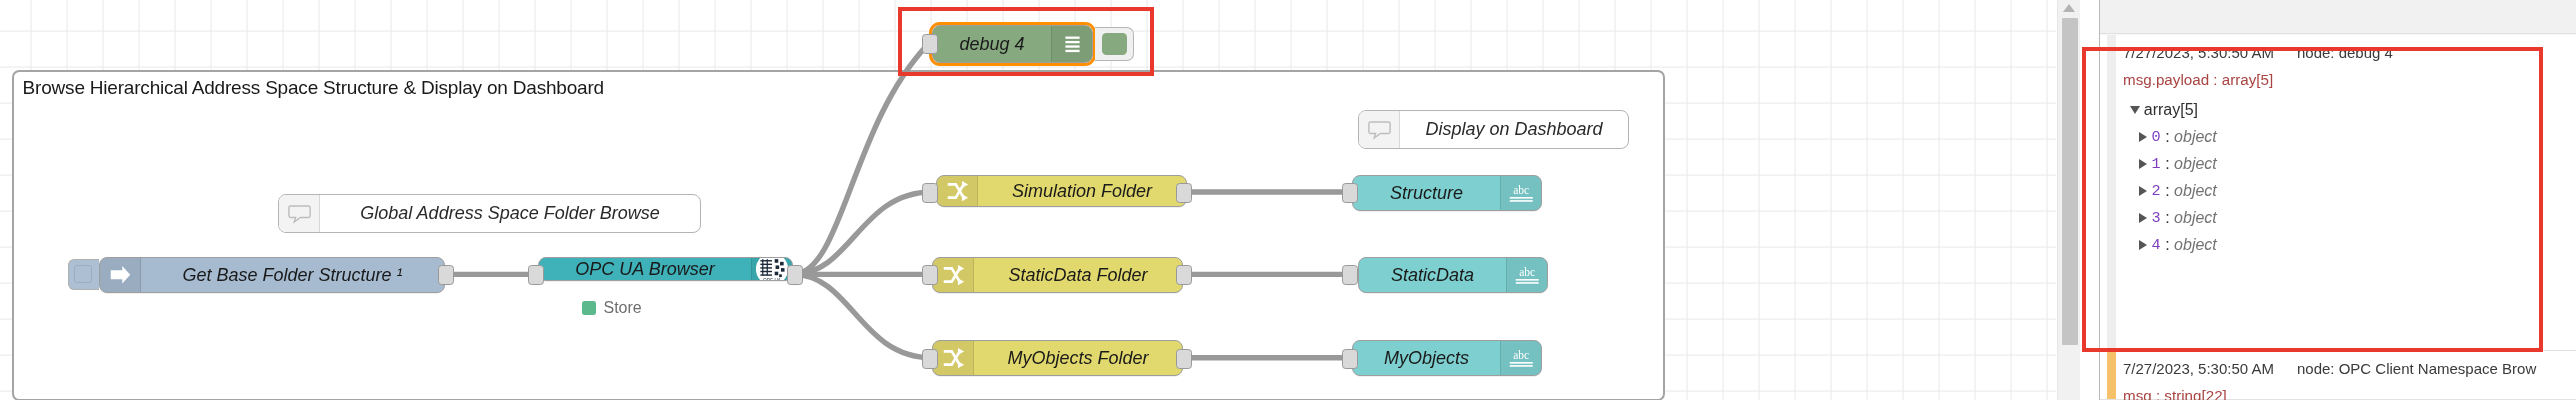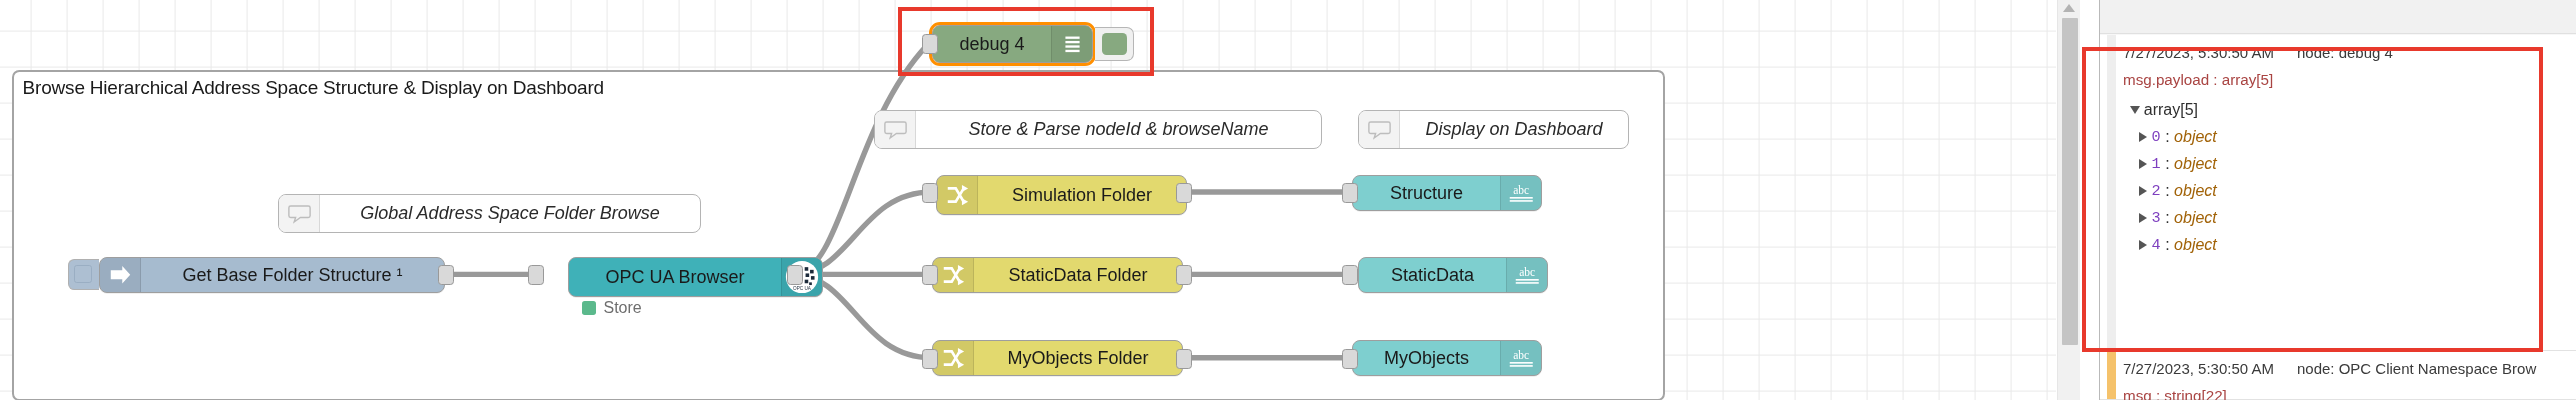--- a/index.html
+++ b/index.html
@@ -49,20 +49,21 @@
     border-radius: 8px;
     border: 1.3px solid #9e9e9e;
     display: flex;
     align-items: stretch;
     overflow: hidden;
     box-shadow: 0 0.9px 0 rgba(0,0,0,0.06);
   }
   .node .nlabel {
     flex: 1;
     display: flex; align-items: center; justify-content: center;
+    font-style: italic;
     font-size: 18px;
     color: #1a1a1a;
     white-space: nowrap;
     padding: 4px 9px;
   }
   .node .nicon {
     width: 41px;
     display: flex; align-items: center; justify-content: center;
     background: rgba(0,0,0,0.07);
   }
@@ -175,21 +176,21 @@
     display: flex; align-items: center; gap: 3.6px;
   }
   .dbg-row {
     margin-top: 9px; margin-left: 16px;
     font-size: 16px; color: #2f2f2f;
     display: flex; align-items: center; gap: 4.5px;
     white-space: nowrap;
   }
   .dbg-row .k { color: #7e3fbf; font-family: "Liberation Mono", monospace; font-size: 15.2px; }
   .dbg-row .c { color: #2f2f2f; }
-  .dbg-row .v { font-style: italic; color: #a16207; }
+  .dbg-row .v { font-style: italic; color: #737373; }
   .tri-r {
     width: 0; height: 0;
     border-top: 5.4px solid transparent; border-bottom: 5.4px solid transparent;
     border-left: 8px solid #555;
   }
   .tri-d {
     width: 0; height: 0;
     border-left: 5.4px solid transparent; border-right: 5.4px solid transparent;
     border-top: 8px solid #555;
   }
@@ -228,28 +229,20 @@
 
     <div class="comment" style="left:278px; top:194px; width:423px;">
       <div class="cicon">
         <svg width="23" height="20" viewBox="0 0 26 22" aria-hidden="true">
           <path d="M3 2 h20 a2 2 0 0 1 2 2 v9 a2 2 0 0 1 -2 2 h-9 l-7 5 l1.6 -5 H3 a2 2 0 0 1 -2 -2 V4 a2 2 0 0 1 2 -2 z" fill="none" stroke="#bdbdbd" stroke-width="1.6"></path>
         </svg>
       </div>
       <div class="clabel">Global Address Space Folder Browse</div>
     </div>
 
-    <div class="comment" style="left:874px; top:110px; width:448px;">
-      <div class="cicon">
-        <svg width="23" height="20" viewBox="0 0 26 22" aria-hidden="true">
-          <path d="M3 2 h20 a2 2 0 0 1 2 2 v9 a2 2 0 0 1 -2 2 h-9 l-7 5 l1.6 -5 H3 a2 2 0 0 1 -2 -2 V4 a2 2 0 0 1 2 -2 z" fill="none" stroke="#bdbdbd" stroke-width="1.6"></path>
-        </svg>
-      </div>
-      <div class="clabel">Store &amp; Parse nodeId &amp; browseName</div>
-    </div>
 
     <div class="comment" style="left:1358px; top:110px; width:271px;">
       <div class="cicon">
         <svg width="23" height="20" viewBox="0 0 26 22" aria-hidden="true">
           <path d="M3 2 h20 a2 2 0 0 1 2 2 v9 a2 2 0 0 1 -2 2 h-9 l-7 5 l1.6 -5 H3 a2 2 0 0 1 -2 -2 V4 a2 2 0 0 1 2 -2 z" fill="none" stroke="#bdbdbd" stroke-width="1.6"></path>
         </svg>
       </div>
       <div class="clabel">Display on Dashboard</div>
     </div>
 
@@ -260,21 +253,21 @@
       <div class="nicon left">
         <svg width="23" height="21.5" viewBox="0 0 26 24" aria-hidden="true">
           <path d="M2 7 h13 V2 l9 10 l-9 10 v-5 H2 z" fill="#ffffff"></path>
         </svg>
       </div>
       <div class="nlabel">Get Base Folder Structure ¹</div>
     </div>
     <div class="port" style="left:438px; top:265px;"></div>
 
     <div class="port" style="left:528px; top:265px;"></div>
-    <div class="node" style="left:568px; top:257px; width:255px; height:40px; background:#3fb1b8;">
+    <div class="node" style="left:538px; top:257px; width:255px; height:24px; background:#3fb1b8;">
       <div class="nlabel">OPC UA Browser</div>
       <div class="nicon right">
         <svg width="34" height="34" viewBox="0 0 38 38" aria-hidden="true">
           <circle cx="19" cy="19" r="18" fill="#ffffff"></circle>
           <g fill="#1c2a3a">
             <rect x="6" y="9" width="13" height="1.6"></rect>
             <rect x="6" y="13" width="13" height="1.6"></rect>
             <rect x="6" y="17" width="13" height="1.6"></rect>
             <rect x="6" y="21" width="13" height="1.6"></rect>
             <rect x="6" y="25" width="13" height="1.6"></rect>
@@ -312,21 +305,21 @@
       </div>
     </div>
     <div style="position:absolute; left:1095px; top:27px; width:39px; height:34px;
                 background:#f0f0f0; border:1.8px solid #b6b6b6; border-left:none;
                 border-radius:0 7.2px 7.2px 0;">
       <div style="margin:5.4px auto; width:25px; height:21.5px; background:#87a980;
                   border-radius:4.5px;"></div>
     </div>
 
     <div class="port" style="left:922px; top:183px;"></div>
-    <div class="node" style="left:936px; top:175px; width:251px; height:40px; background:#e2d96e;">
+    <div class="node" style="left:936px; top:175px; width:251px; height:32px; background:#e2d96e;">
       <div class="nicon left">
         <svg width="25" height="23" viewBox="0 0 28 26" aria-hidden="true">
           <g stroke="#ffffff" stroke-width="3" fill="none">
             <path d="M3 5 L12 5 L21 20"></path>
             <path d="M3 20 L12 20 L21 5"></path>
           </g>
           <path d="M19 1 l7 4 l-7 4 z" fill="#ffffff"></path>
           <path d="M19 16 l7 4 l-7 4 z" fill="#ffffff"></path>
         </svg>
       </div>

